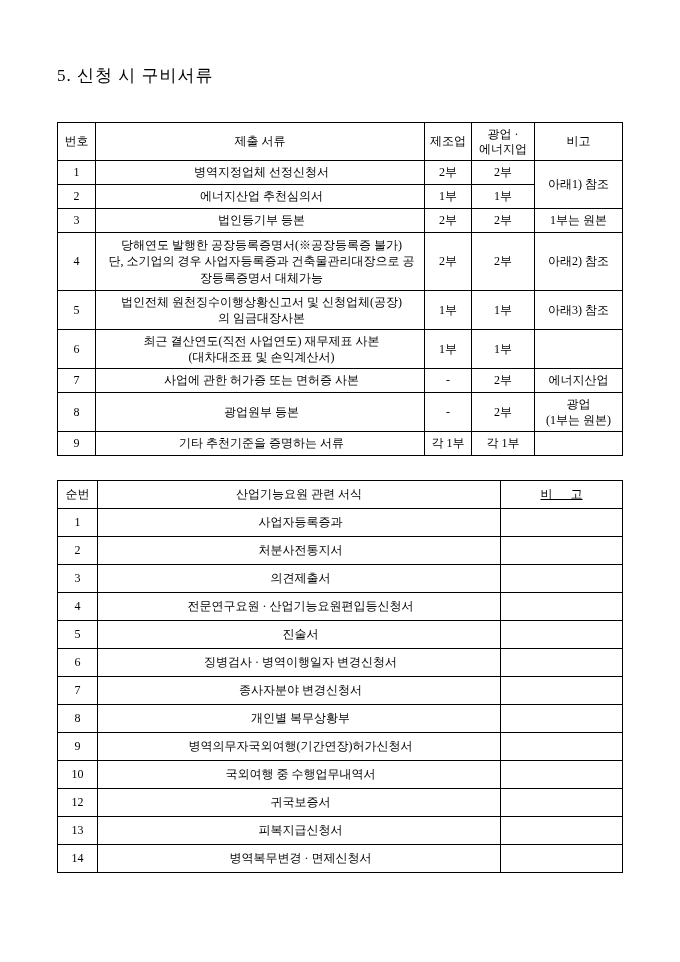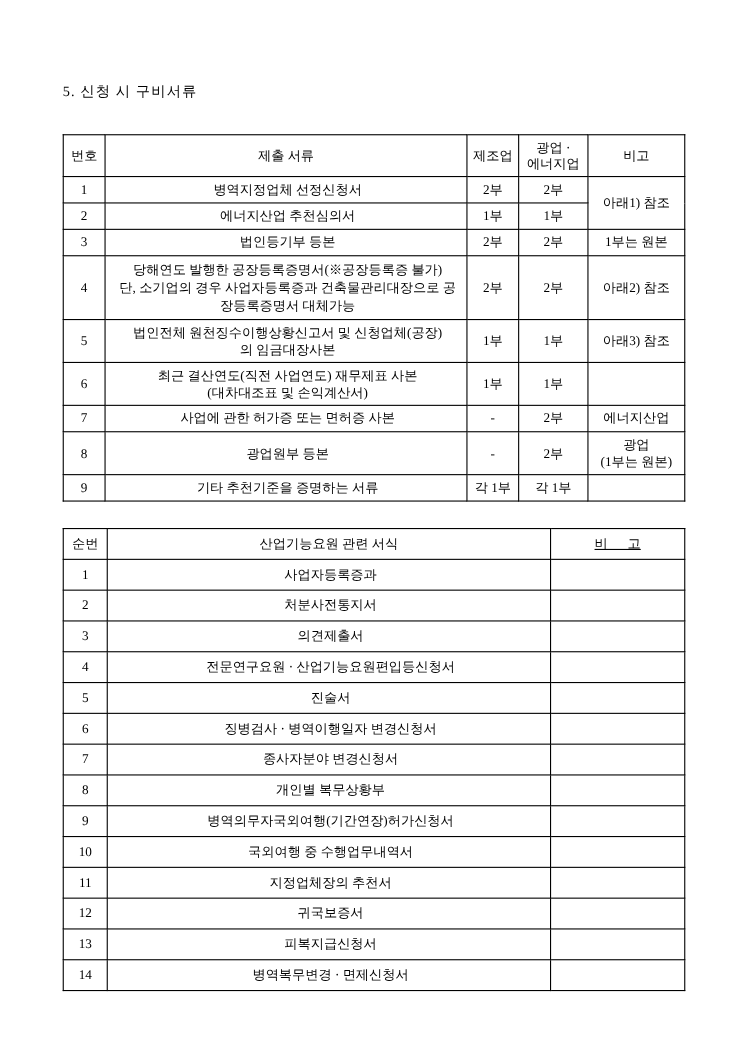--- a/index.html
+++ b/index.html
@@ -12,22 +12,22 @@
   .page {
     position: relative;
     width: 680px;
     height: 962px;
     background: #ffffff;
     overflow: hidden;
   }
   .doc-title {
     position: absolute;
     left: 57px;
-    top: 74px;
-    font-size: 13px;
+    top: 64px;
+    font-size: 17px;
     letter-spacing: 1px;
     white-space: pre;
   }
   table {
     position: absolute;
     border-collapse: collapse;
     table-layout: fixed;
     width: 565px;
     left: 57px;
   }
@@ -212,25 +212,20 @@
         <td>9</td>
         <td class="cell-form">병역의무자국외여행(기간연장)허가신청서</td>
         <td></td>
       </tr>
       <tr>
         <td>10</td>
         <td class="cell-form">국외여행 중 수행업무내역서</td>
         <td></td>
       </tr>
       <tr>
-        <td>11</td>
-        <td class="cell-form">지정업체장의 추천서</td>
-        <td></td>
-      </tr>
-      <tr>
         <td>12</td>
         <td class="cell-form">귀국보증서</td>
         <td></td>
       </tr>
       <tr>
         <td>13</td>
         <td class="cell-form">피복지급신청서</td>
         <td></td>
       </tr>
       <tr>

